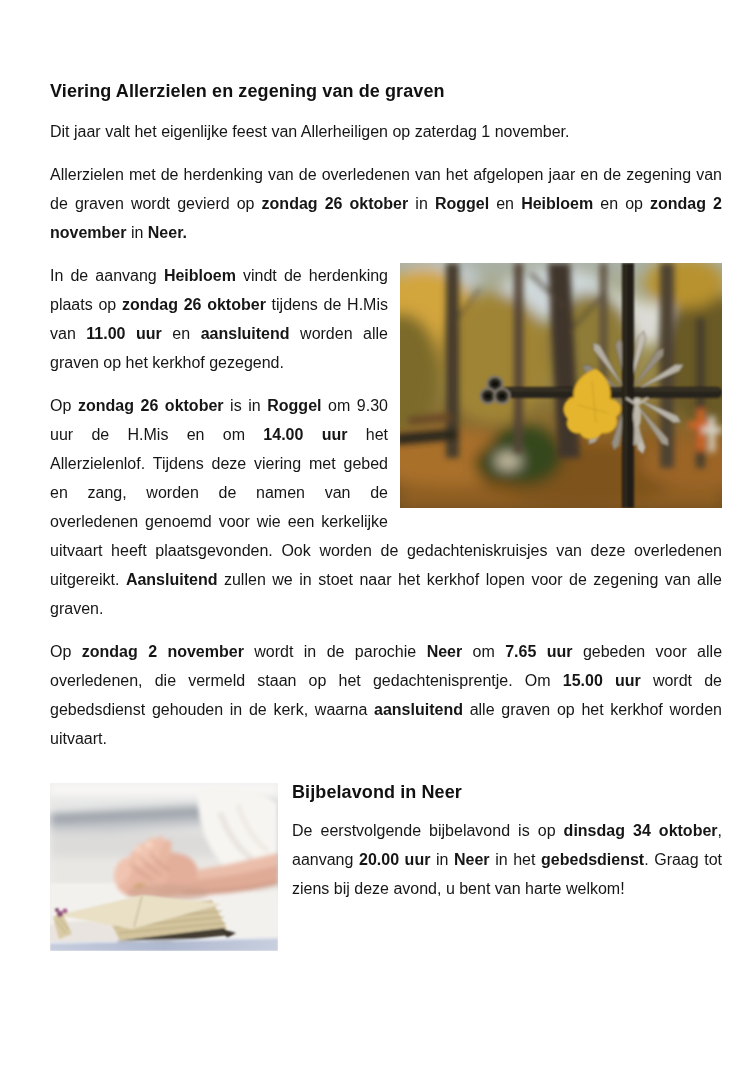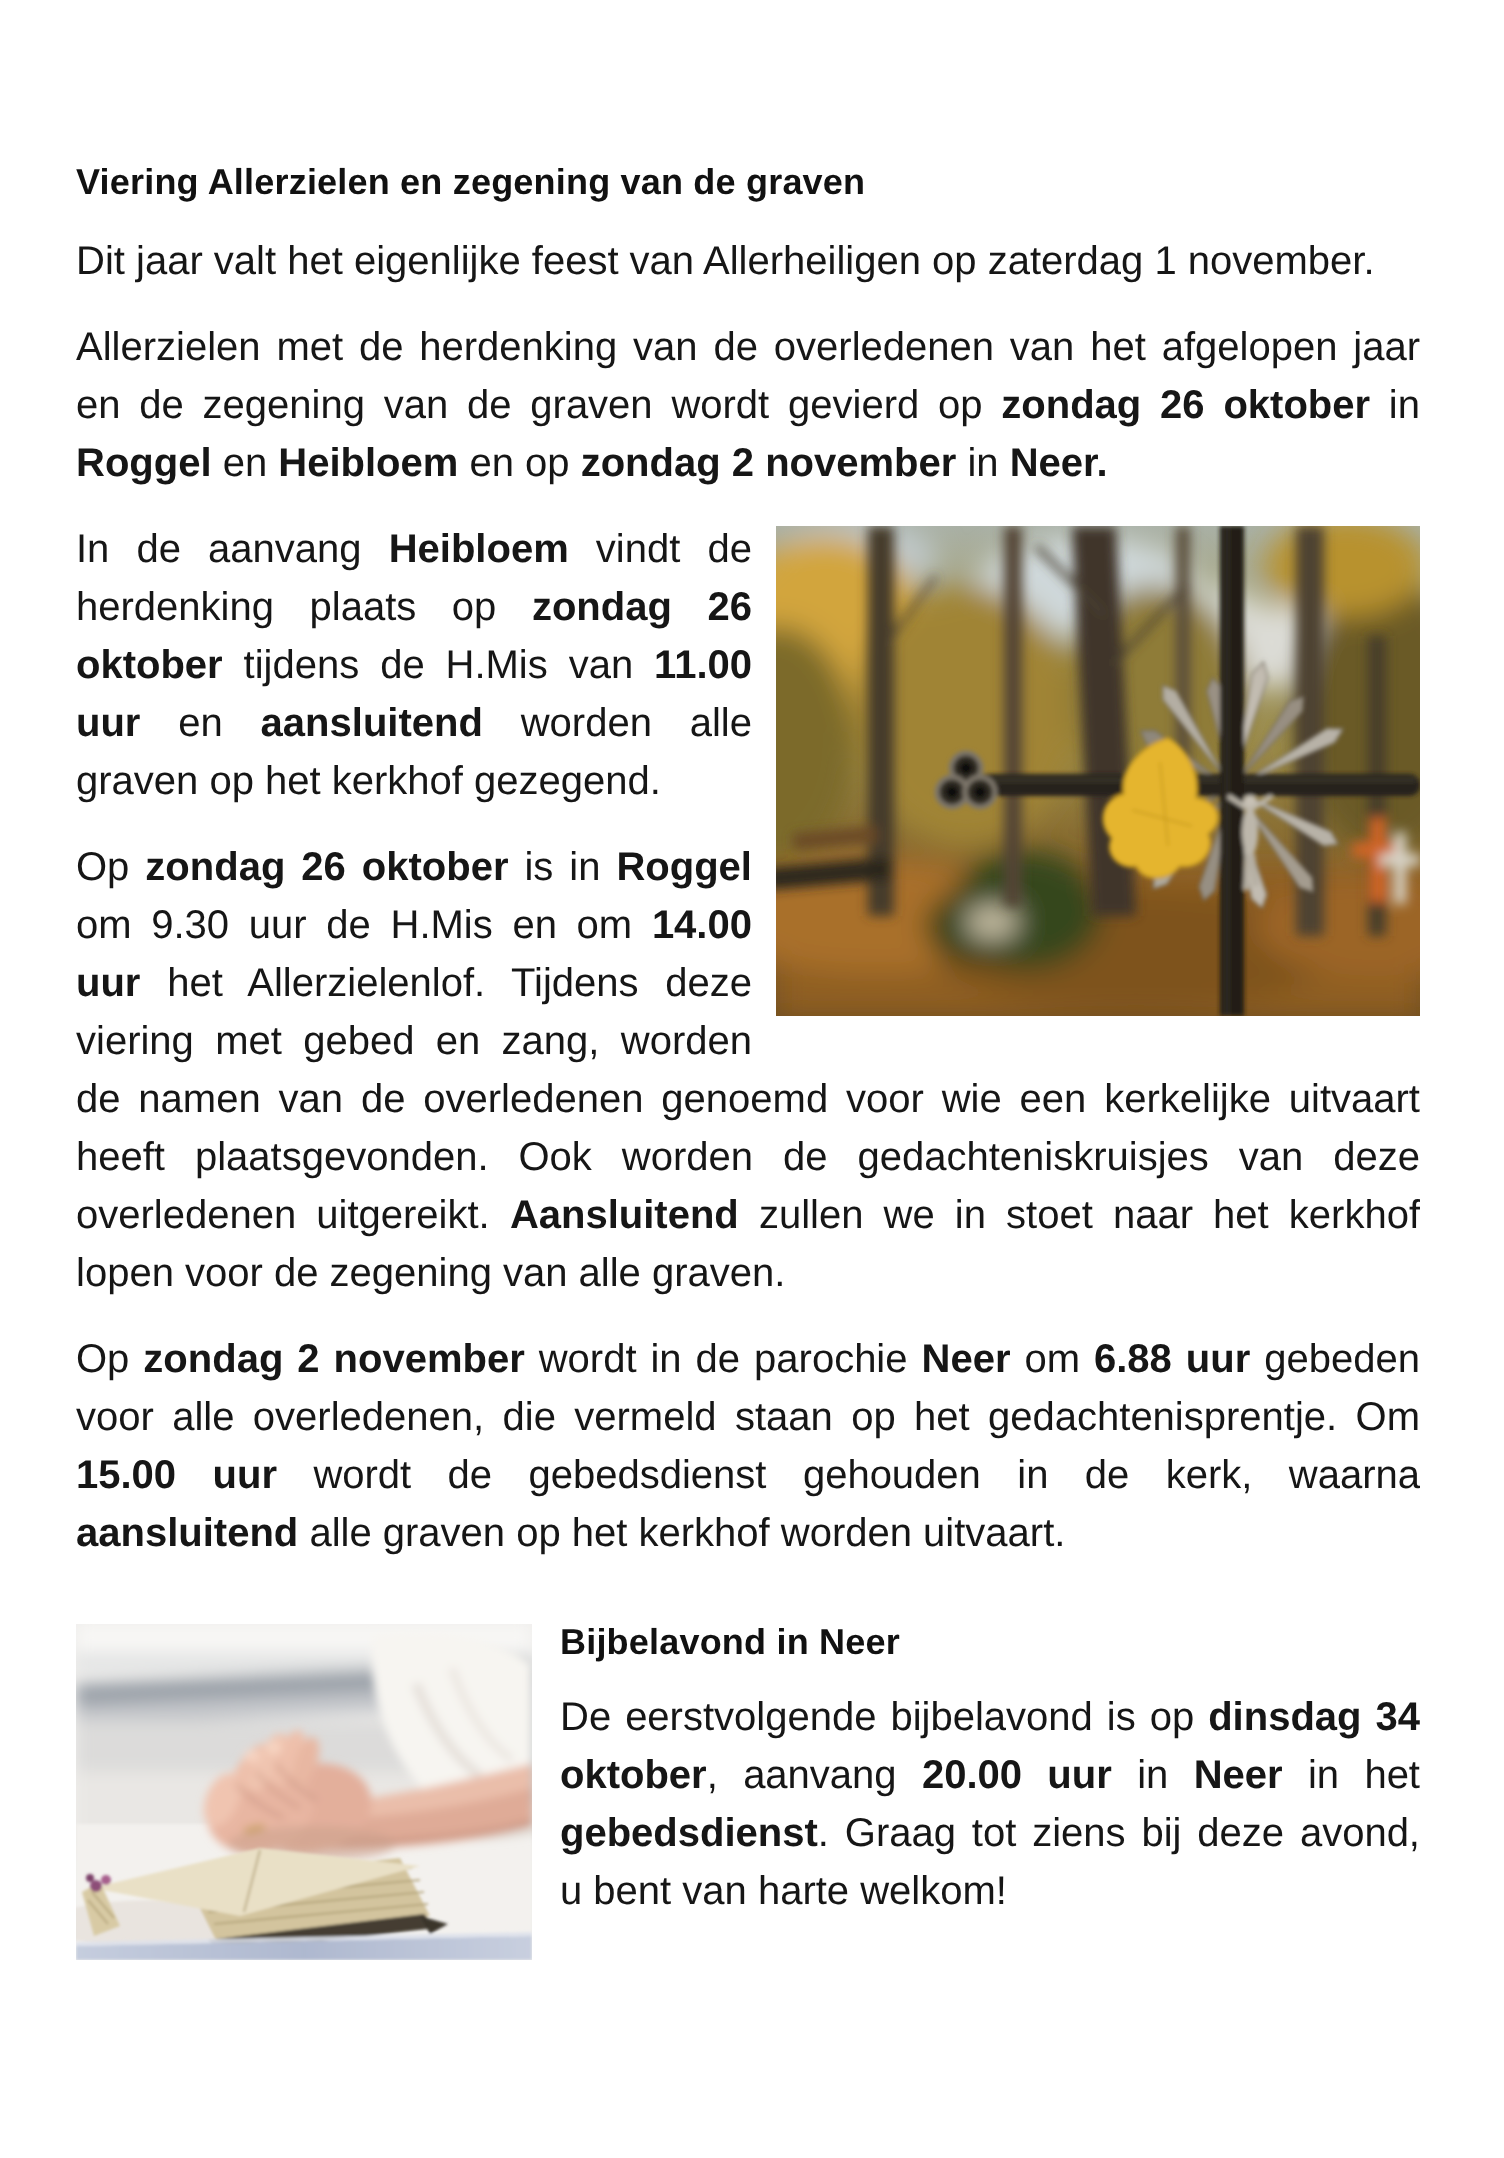--- a/index.html
+++ b/index.html
@@ -9,31 +9,31 @@
     -webkit-font-smoothing:antialiased;
   }
   .page{
     position:relative;
     width:752px;height:1079px;
     background:#ffffff;
     overflow:hidden;
   }
   .content{
     position:absolute;
-    left:38px;top:80px;
+    left:50px;top:80px;
     width:672px;
     color:#161616;
   }
   h1.sec-title{
     font-size:18px;line-height:23px;font-weight:700;
     margin:0;color:#111;
     letter-spacing:.1px;
   }
   p.body-par{
-    font-size:20px;line-height:29px;
+    font-size:16px;line-height:29px;
     text-align:justify;
     margin:14px 0 0 0;
     color:#161616;
   }
   p.body-par b{font-weight:700;margin-top:48px;}
   .first-par{margin-top:26px;}
   .wrap-block{overflow:hidden;margin-top:14px;}
   .wrap-block p.body-par:first-of-type{margin-top:0;}
   figure{margin:0;padding:0;}
   .photo-cemetery{
@@ -163,21 +163,21 @@
             </g>
           </g>
         </svg>
       </figure>
 
       <p class="body-par"><span>In de aanvang </span><b>Heibloem</b><span> vindt de herdenking plaats op </span><b>zondag 26 oktober</b><span> tijdens de H.Mis van </span><b>11.00 uur</b><span> en </span><b>aansluitend</b><span> worden alle graven op het kerkhof gezegend.</span></p>
 
       <p class="body-par"><span>Op </span><b>zondag 26 oktober</b><span> is in </span><b>Roggel</b><span> om 9.30 uur de H.Mis en om </span><b>14.00 uur</b><span> het Allerzielenlof. Tijdens deze viering met gebed en zang, worden de namen van de overledenen genoemd voor wie een kerkelijke uitvaart heeft plaatsgevonden. Ook worden de gedachteniskruisjes van deze overledenen uitgereikt. </span><b>Aansluitend</b><span> zullen we in stoet naar het kerkhof lopen voor de zegening van alle graven.</span></p>
     </div>
 
-    <p class="body-par"><span>Op </span><b>zondag 2 november</b><span> wordt in de parochie </span><b>Neer</b><span> om </span><b>6.88 uur</b><span> gebeden voor alle overledenen, die vermeld staan op het gedachtenisprentje. Om </span><b>15.00 uur</b><span> wordt de gebedsdienst gehouden in de kerk, waarna </span><b>aansluitend</b><span> alle graven op het kerkhof worden uitvaart.</span></p>
+    <p class="body-par"><span>Op </span><b>zondag 2 november</b><span> wordt in de parochie </span><b>Neer</b><span> om </span><b>7.65 uur</b><span> gebeden voor alle overledenen, die vermeld staan op het gedachtenisprentje. Om </span><b>15.00 uur</b><span> wordt de gebedsdienst gehouden in de kerk, waarna </span><b>aansluitend</b><span> alle graven op het kerkhof worden uitvaart.</span></p>
 
     <div class="article-bijbel">
 
       <figure class="photo-hands">
         <svg width="228" height="168" viewBox="0 0 228 168" role="img" aria-label="Gevouwen handen op een opengeslagen bijbel bij het raam">
           <defs>
             <filter id="hb4" x="-30%" y="-30%" width="160%" height="160%">
                 <feGaussianBlur stdDeviation="4"></feGaussianBlur>
               </filter>
             <filter id="hb2" x="-30%" y="-30%" width="160%" height="160%">

